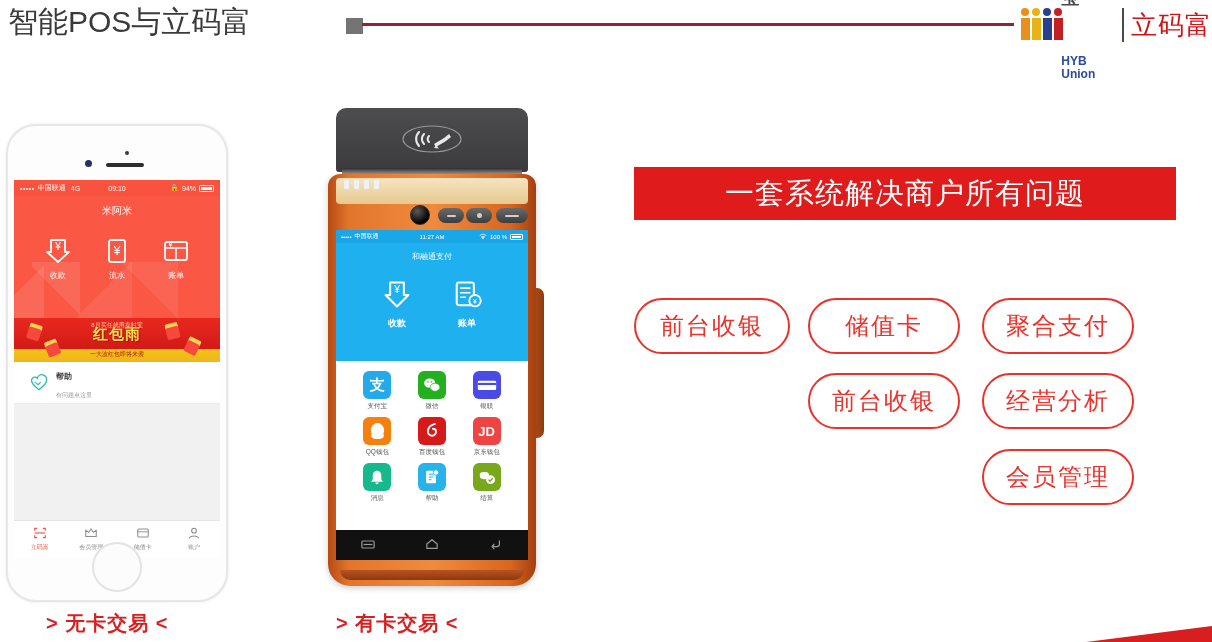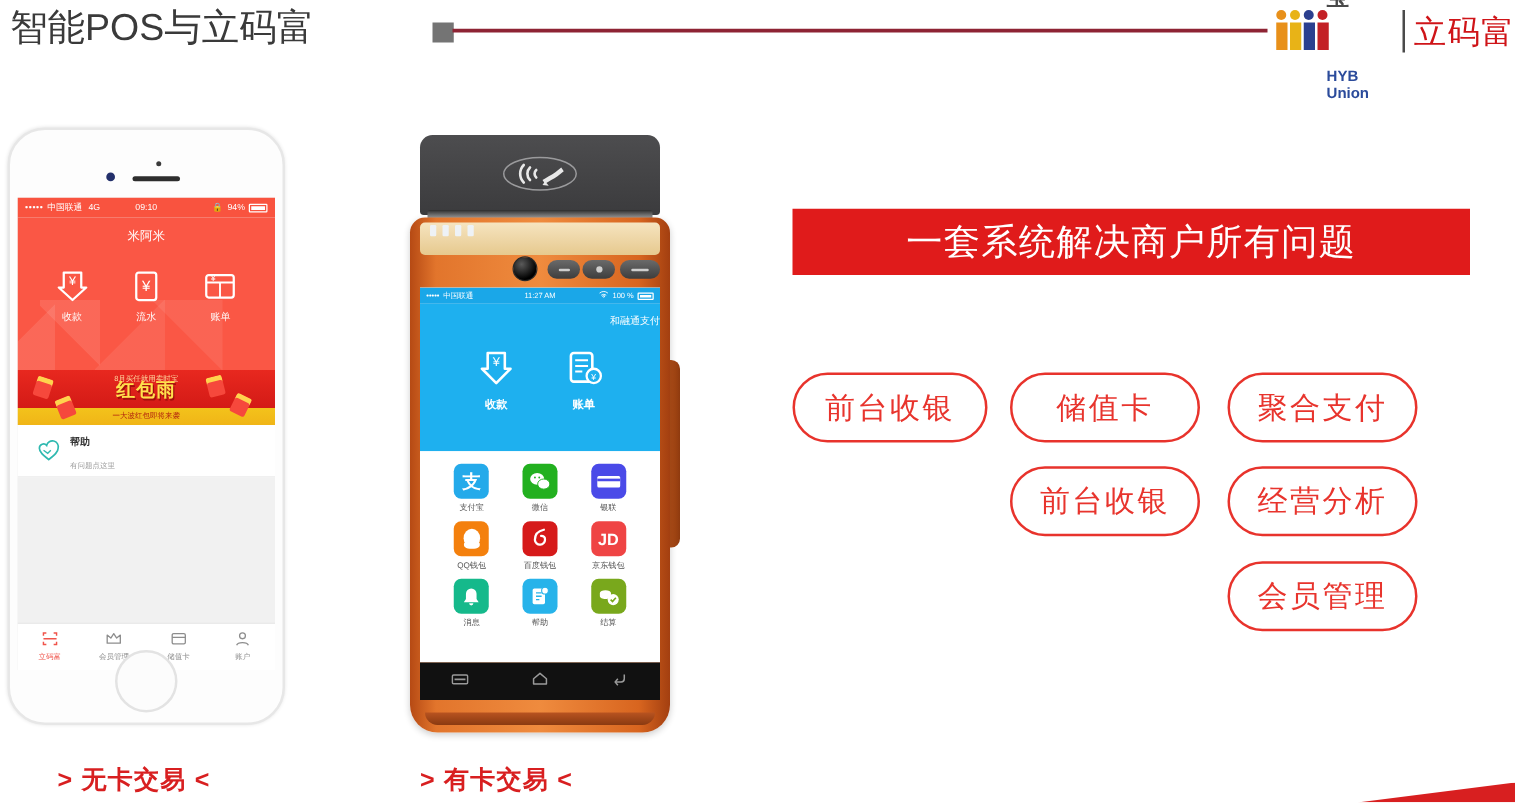--- a/index.html
+++ b/index.html
@@ -46,21 +46,21 @@
   }
   .logo-div {
     width: 2px; height: 34px; background: #4a4a4a; margin: 0 7px 0 9px;
   }
   .logo-lmf {
     font-size: 26px; color: #cf1418; letter-spacing: 1px; white-space: nowrap;
   }
 
   
   .iphone {
-    position: absolute; left: 6px; top: 102px;
+    position: absolute; left: 6px; top: 124px;
     width: 222px; height: 478px;
     background: #fdfdfd;
     border: 2px solid #e7e7e7;
     border-radius: 30px;
     box-shadow: 0 0 3px rgba(0,0,0,.10);
   }
   .ip-cam { position:absolute; left: 77px; top: 34px; width: 7px; height: 7px; border-radius: 50%; background: #23306b; }
   .ip-dot { position:absolute; left: 117px; top: 25px; width: 4px; height: 4px; border-radius:50%; background:#3a3a3a; }
   .ip-spk { position:absolute; left: 98px; top: 37px; width: 38px; height: 4px; border-radius: 2px; background:#2e2e2e; }
   .ip-screen {
@@ -204,21 +204,21 @@
   }
   .pos-status {
     height: 13px; background:#1aa7e8; color:#fff; font-size: 6px;
     display:flex; align-items:center; padding:0 5px; position:relative;
   }
   .pos-status .clock { position:absolute; left:0; right:0; text-align:center; }
   .pos-status .right { margin-left:auto; display:flex; align-items:center; gap: 3px;}
   .pos-batt { width: 13px; height: 6px; border:1px solid #fff; border-radius:1px; position:relative;}
   .pos-batt i { position:absolute; left:1px; top:1px; bottom:1px; right:1px; background:#fff; display:block;}
   .pos-blue { background:#1eb0ef; height: 118px; padding-top: 8px; }
-  .pos-blue .ttl { text-align:right; color:#fff; font-size: 8px; }
+  .pos-blue .ttl { text-align:center; color:#fff; font-size: 8px; }
   .pos-blue .two { display:flex; justify-content: space-around; padding: 16px 26px 0;}
   .pos-blue .cell { text-align:center; color:#fff; }
   .pos-blue .glyph { width: 34px; height: 34px; margin: 0 auto 5px; display:flex; align-items:center; justify-content:center;}
   .pos-blue .lbl { font-size: 9px; font-weight:700; }
   .pos-grid {
     display:grid; grid-template-columns: repeat(3,1fr); row-gap: 6px;
     padding: 10px 14px 0; background:#fff;
   }
   .pos-grid .app { text-align:center; }
   .pos-grid .sq {

